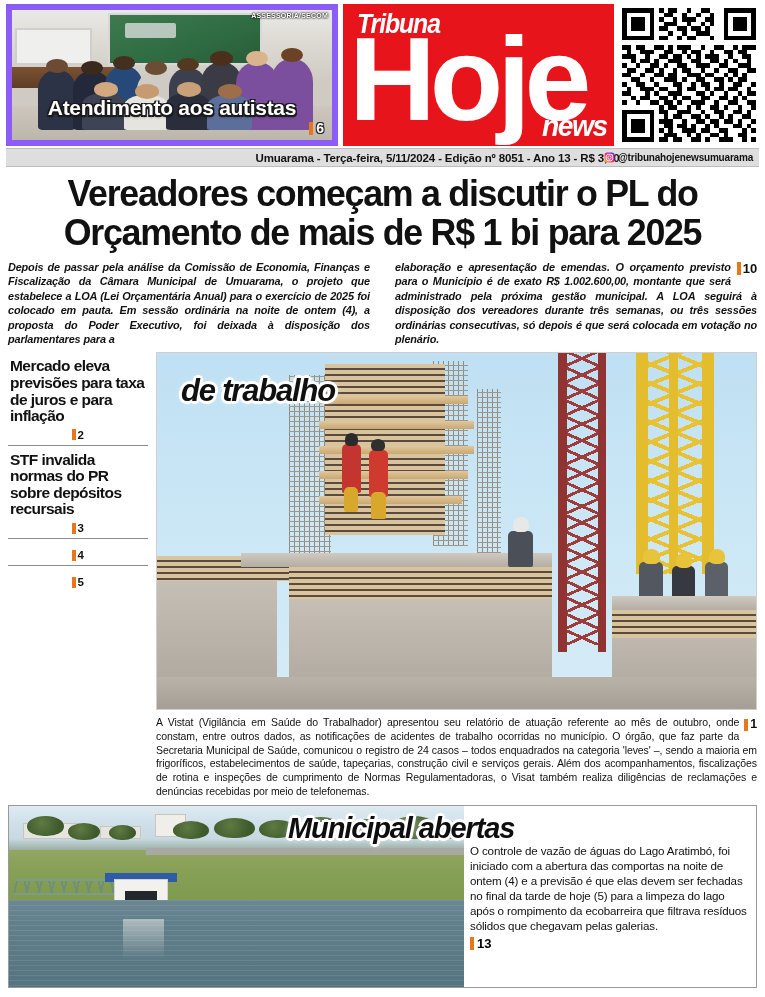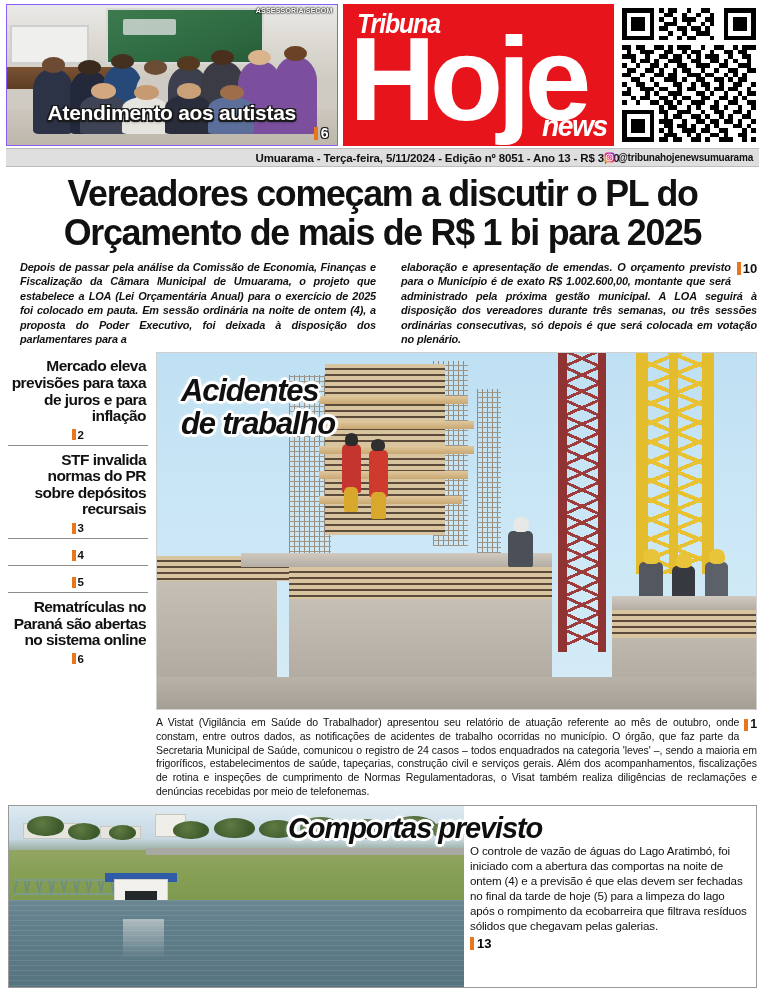--- a/index.html
+++ b/index.html
@@ -11,21 +11,21 @@
     overflow:hidden;
     position:relative;
   }
   .page { width:765px; height:997px; position:relative; background:#fff; padding:0; }
 
   
   .masthead { display:flex; height:145px; padding:4px 6px 0 6px; gap:5px; }
 
   .promo-photo {
     width:356px; height:142px; position:relative; overflow:hidden;
-    border:1px solid #8b5cf6; background:#cfcac2;
+    border:6px solid #8b5cf6; background:#cfcac2;
   }
   .pp-sky { position:absolute; left:0; top:0; width:100%; height:52%;
     background:linear-gradient(180deg,#e9e9e7 0%,#dedbd4 45%,#cfccc4 100%); }
   .pp-board { position:absolute; left:30%; top:2%; width:48%; height:40%;
     background:linear-gradient(160deg,#3e7a4e,#2f6b42 60%,#275c38);
     border:2px solid #d8d8d8; }
   .pp-board:after { content:""; position:absolute; left:10%; top:18%; width:34%; height:30%;
     background:#e4e4e4; opacity:.75; border-radius:2px; }
   .pp-whiteboard { position:absolute; left:1%; top:14%; width:24%; height:28%;
     background:#efefed; border:2px solid #cfcfcf; }
@@ -102,39 +102,39 @@
   
   .headline {
     margin:7px 8px 0 8px; text-align:center;
     font-size:36.5px; font-weight:bold; line-height:1.07;
     letter-spacing:-1.3px; color:#111;
     font-family:"Liberation Sans", sans-serif;
     transform:scaleX(.98);
   }
 
   
-  .lead { display:flex; gap:25px; margin:8px 8px 0 20px; }
+  .lead { display:flex; gap:25px; margin:8px 8px 0 8px; }
   .lead-col {
     flex:1; font-size:10.9px; line-height:1.32; font-weight:bold; font-style:italic;
     text-align:justify; color:#111; letter-spacing:-.15px;
   }
   .lead-col.right { position:relative; }
   .lead-pagemark {
     float:right; margin-left:6px;
     display:inline-flex; align-items:center; gap:2px;
     font-size:13px; font-weight:bold; font-style:normal; color:#111;
   }
   .lead-pagemark .bar { width:4px; height:13px; background:#e8761a; display:inline-block; }
 
   
   .body-area { display:flex; margin:6px 8px 0 8px; gap:8px; }
 
   
   .sidebar { width:140px; flex:0 0 140px; position:relative; }
-  .side-item { text-align:right; padding:6px 2px 4px 2px; }
+  .side-item { text-align:left; padding:6px 2px 4px 2px; }
   .side-item + .side-item { border-top:1.5px solid #8d8d8d; }
   .side-title {
     font-size:15.5px; font-weight:bold; line-height:1.07;
     letter-spacing:-.55px; color:#111;
   }
   .side-pagemark {
     margin-top:4px; display:flex; align-items:center; justify-content:center; gap:2px;
     font-size:11.5px; font-weight:bold; color:#111;
   }
   .side-pagemark .bar { width:3.5px; height:11px; background:#e8761a; display:inline-block; }
@@ -580,27 +580,20 @@
           <span class="bar"></span>
             <span>4</span>
         </div>
       </div>
       <div class="side-item">
         <div class="side-pagemark">
           <span class="bar"></span>
             <span>5</span>
         </div>
       </div>
-      <div class="side-item">
-        <div class="side-title">Rematrículas no Paraná são abertas no sistema online</div>
-        <div class="side-pagemark">
-          <span class="bar"></span>
-            <span>6</span>
-        </div>
-      </div>
     </div>
 
     <div class="main-photo-wrap">
       <div class="main-photo">
 
         <div class="mp-wall" style="left:0; top:62%; width:20%; height:38%;"></div>
         <div class="formwork" style="left:0; top:57%; width:22%; height:7%;"></div>
 
         <div class="rebar-col" style="left:22%; top:6%; width:7%; height:54%;"></div>
         <div class="rebar-col" style="left:46%; top:2%; width:6%; height:52%;"></div>
@@ -655,21 +648,20 @@
           <div class="w-helm" style="left:22%; top:0%; width:56%; height:30%; background:#e8c43a;"></div>
         </div>
 
         <div class="conc-slab" style="left:76%; top:68%; width:24%; height:4%;"></div>
         <div class="mp-wall" style="left:76%; top:72%; width:24%; height:28%;"></div>
         <div class="formwork" style="left:76%; top:72%; width:24%; height:8%;"></div>
 
         <div class="conc-slab" style="left:0; bottom:0; width:100%; height:9%; background:linear-gradient(180deg,#b8b2a8,#a49e94);"></div>
 
         <div class="mp-overlay-title">
-          <div>Acidentes</div>
           <div>de trabalho</div>
         </div>
       </div>
 
       <div class="main-caption">
         <span class="pm">
           <span class="bar"></span>
             <span>1</span>
         </span>
         <span>A Vistat (Vigilância em Saúde do Trabalhador) apresentou seu relatório de atuação referente ao mês de outubro, onde constam, entre outros dados, as notificações de acidentes de trabalho ocorridas no município. O órgão, que faz parte da Secretaria Municipal de Saúde, comunicou o registro de 24 casos – todos enquadrados na categoria 'leves' –, sendo a maioria em frigoríficos, estabelecimentos de saúde, tapeçarias, construção civil e serviços gerais. Além dos acompanhamentos, fiscalizações de rotina e inspeções de cumprimento de Normas Regulamentadoras, o Visat também realiza diligências de reclamações e denúncias recebidas por meio de telefonemas.</span>
@@ -700,21 +692,21 @@
       <div class="lk-bridge"></div>
       <div class="lk-gate-top"></div>
       <div class="lk-gate"></div>
       <div class="lk-gate-dark"></div>
       <div class="lk-water"></div>
       <div class="lk-reflect"></div>
 
     </div>
 
     <div class="bottom-text">
-      <div class="comportas-title">Comportas previsto</div>
+      <div class="comportas-title">Municipal abertas</div>
       <div class="comportas-body">O controle de vazão de águas do Lago Aratimbó, foi iniciado com a abertura das comportas na noite de ontem (4) e a previsão é que elas devem ser fechadas no final da tarde de hoje (5) para a limpeza do lago após o rompimento da ecobarreira que filtrava resíduos sólidos que chegavam pelas galerias.</div>
       <div class="comportas-pm">
         <span class="bar"></span>
           <span>13</span>
       </div>
     </div>
   </div>
 
 </div>
 

